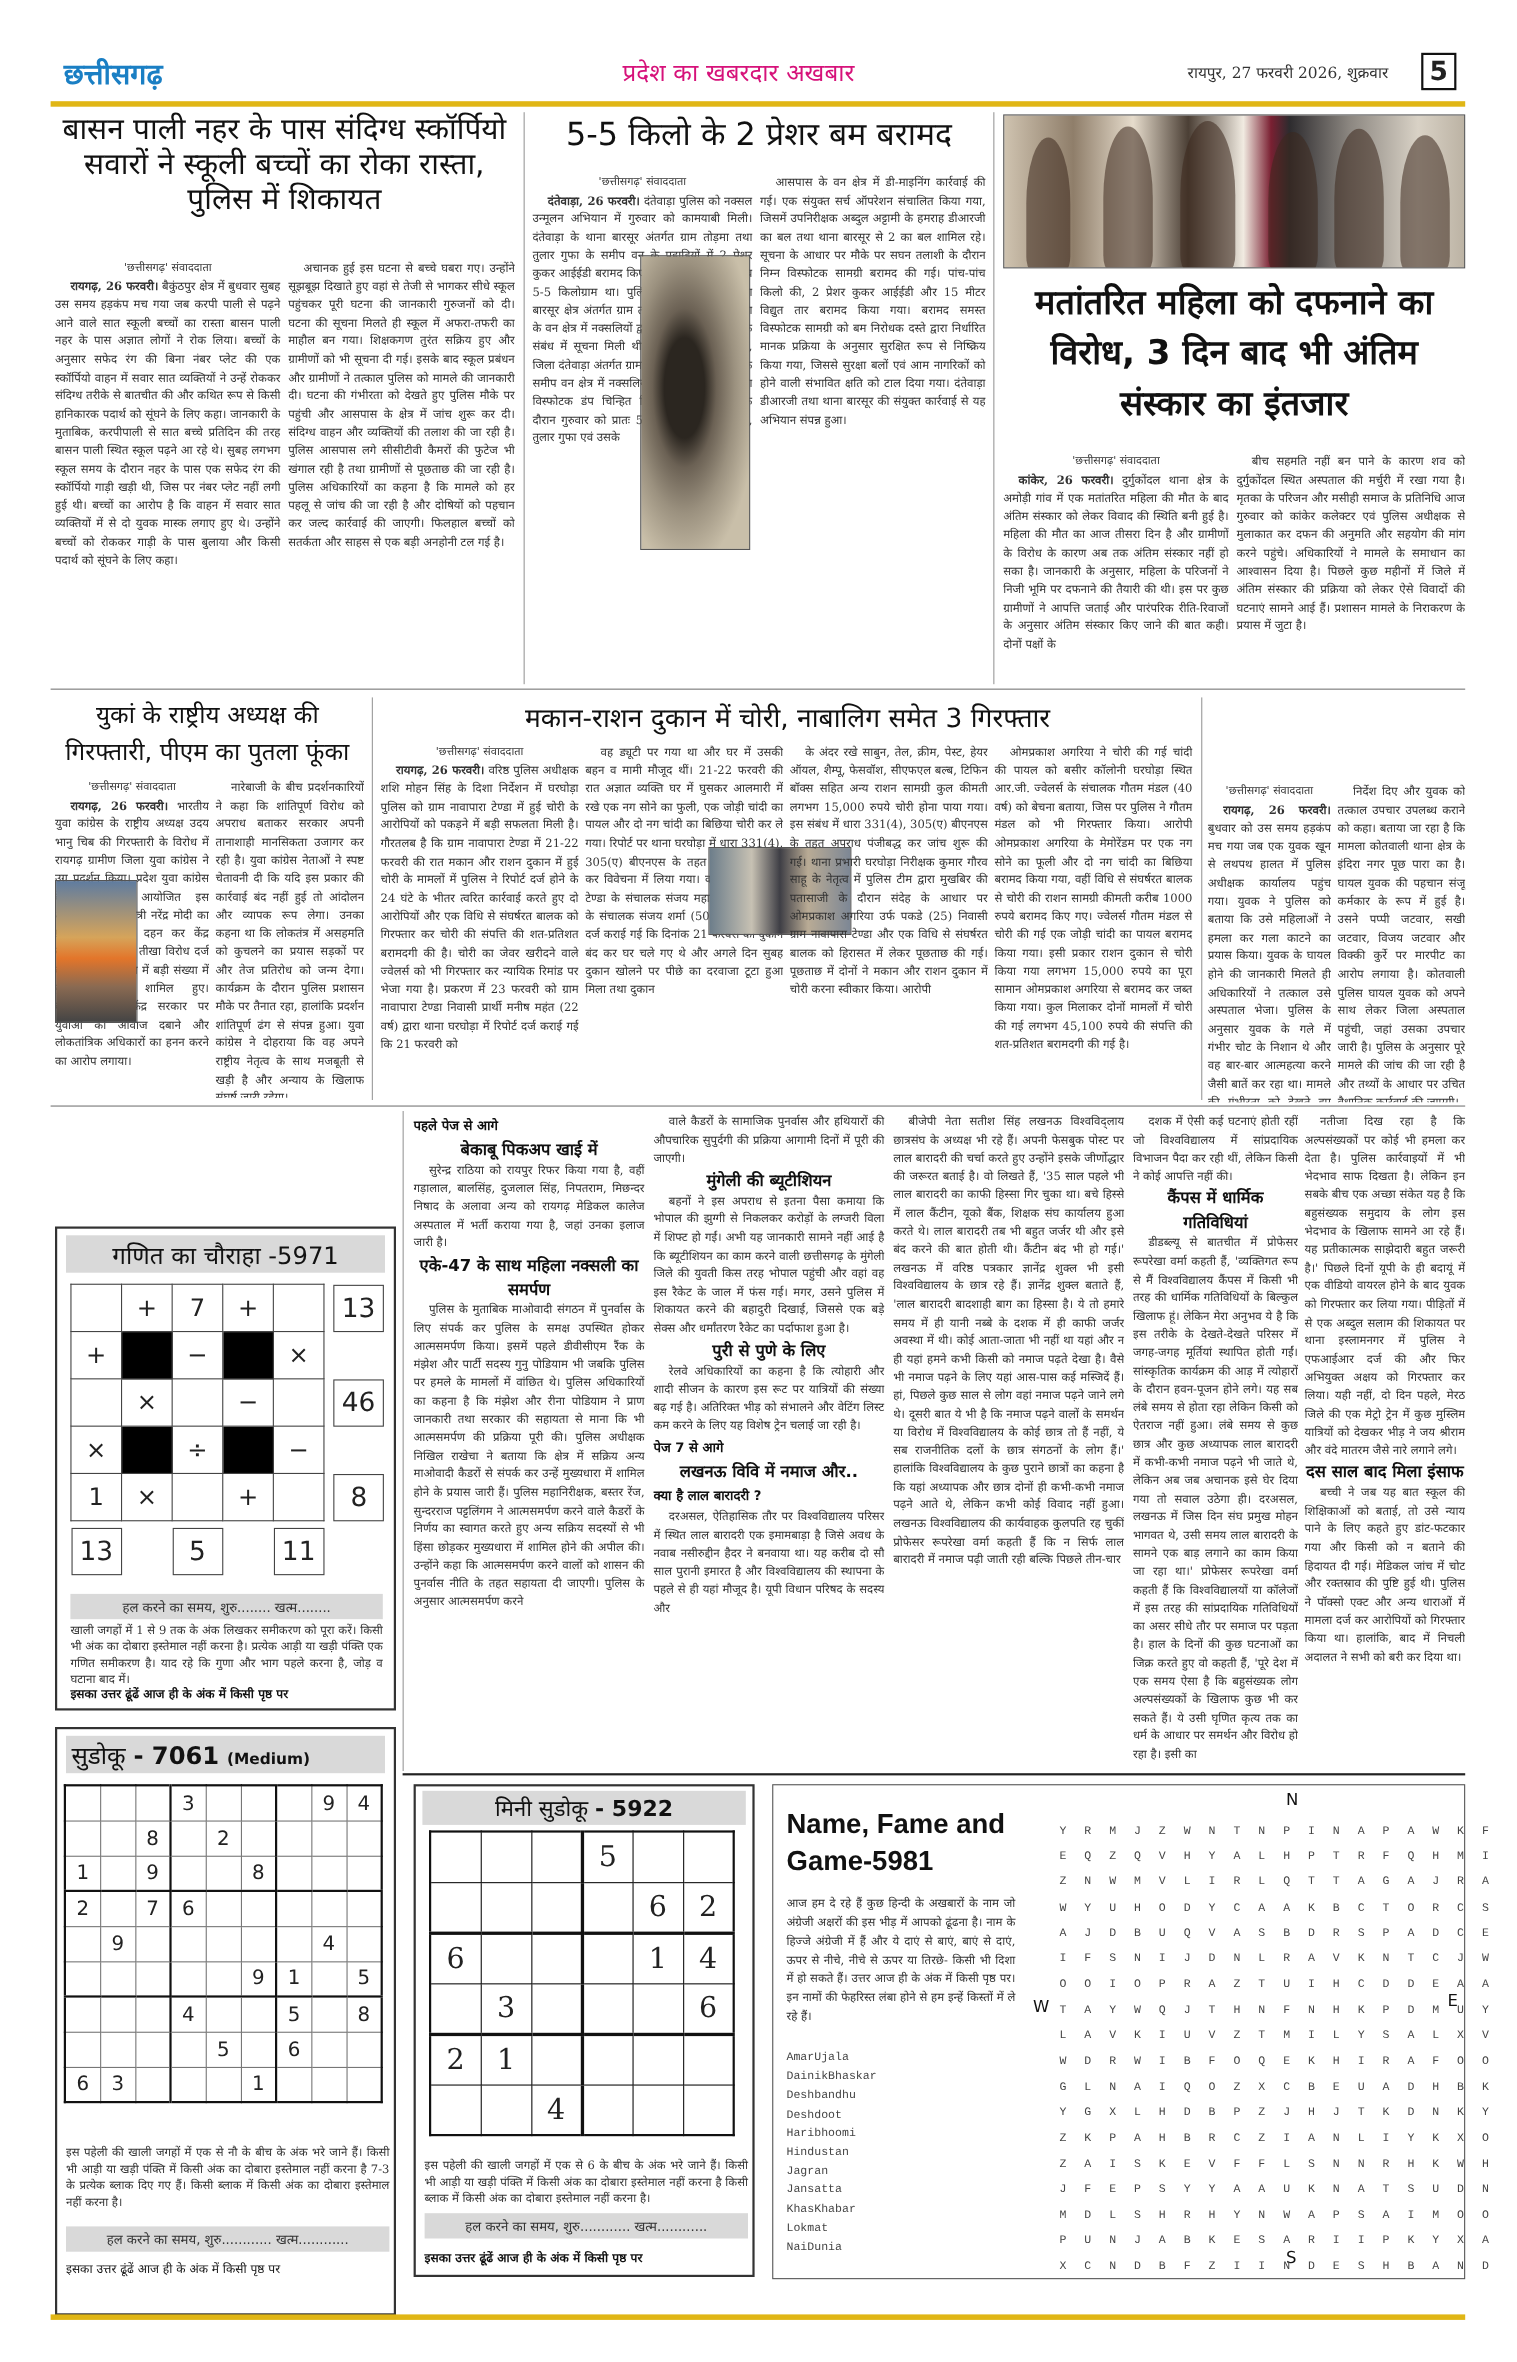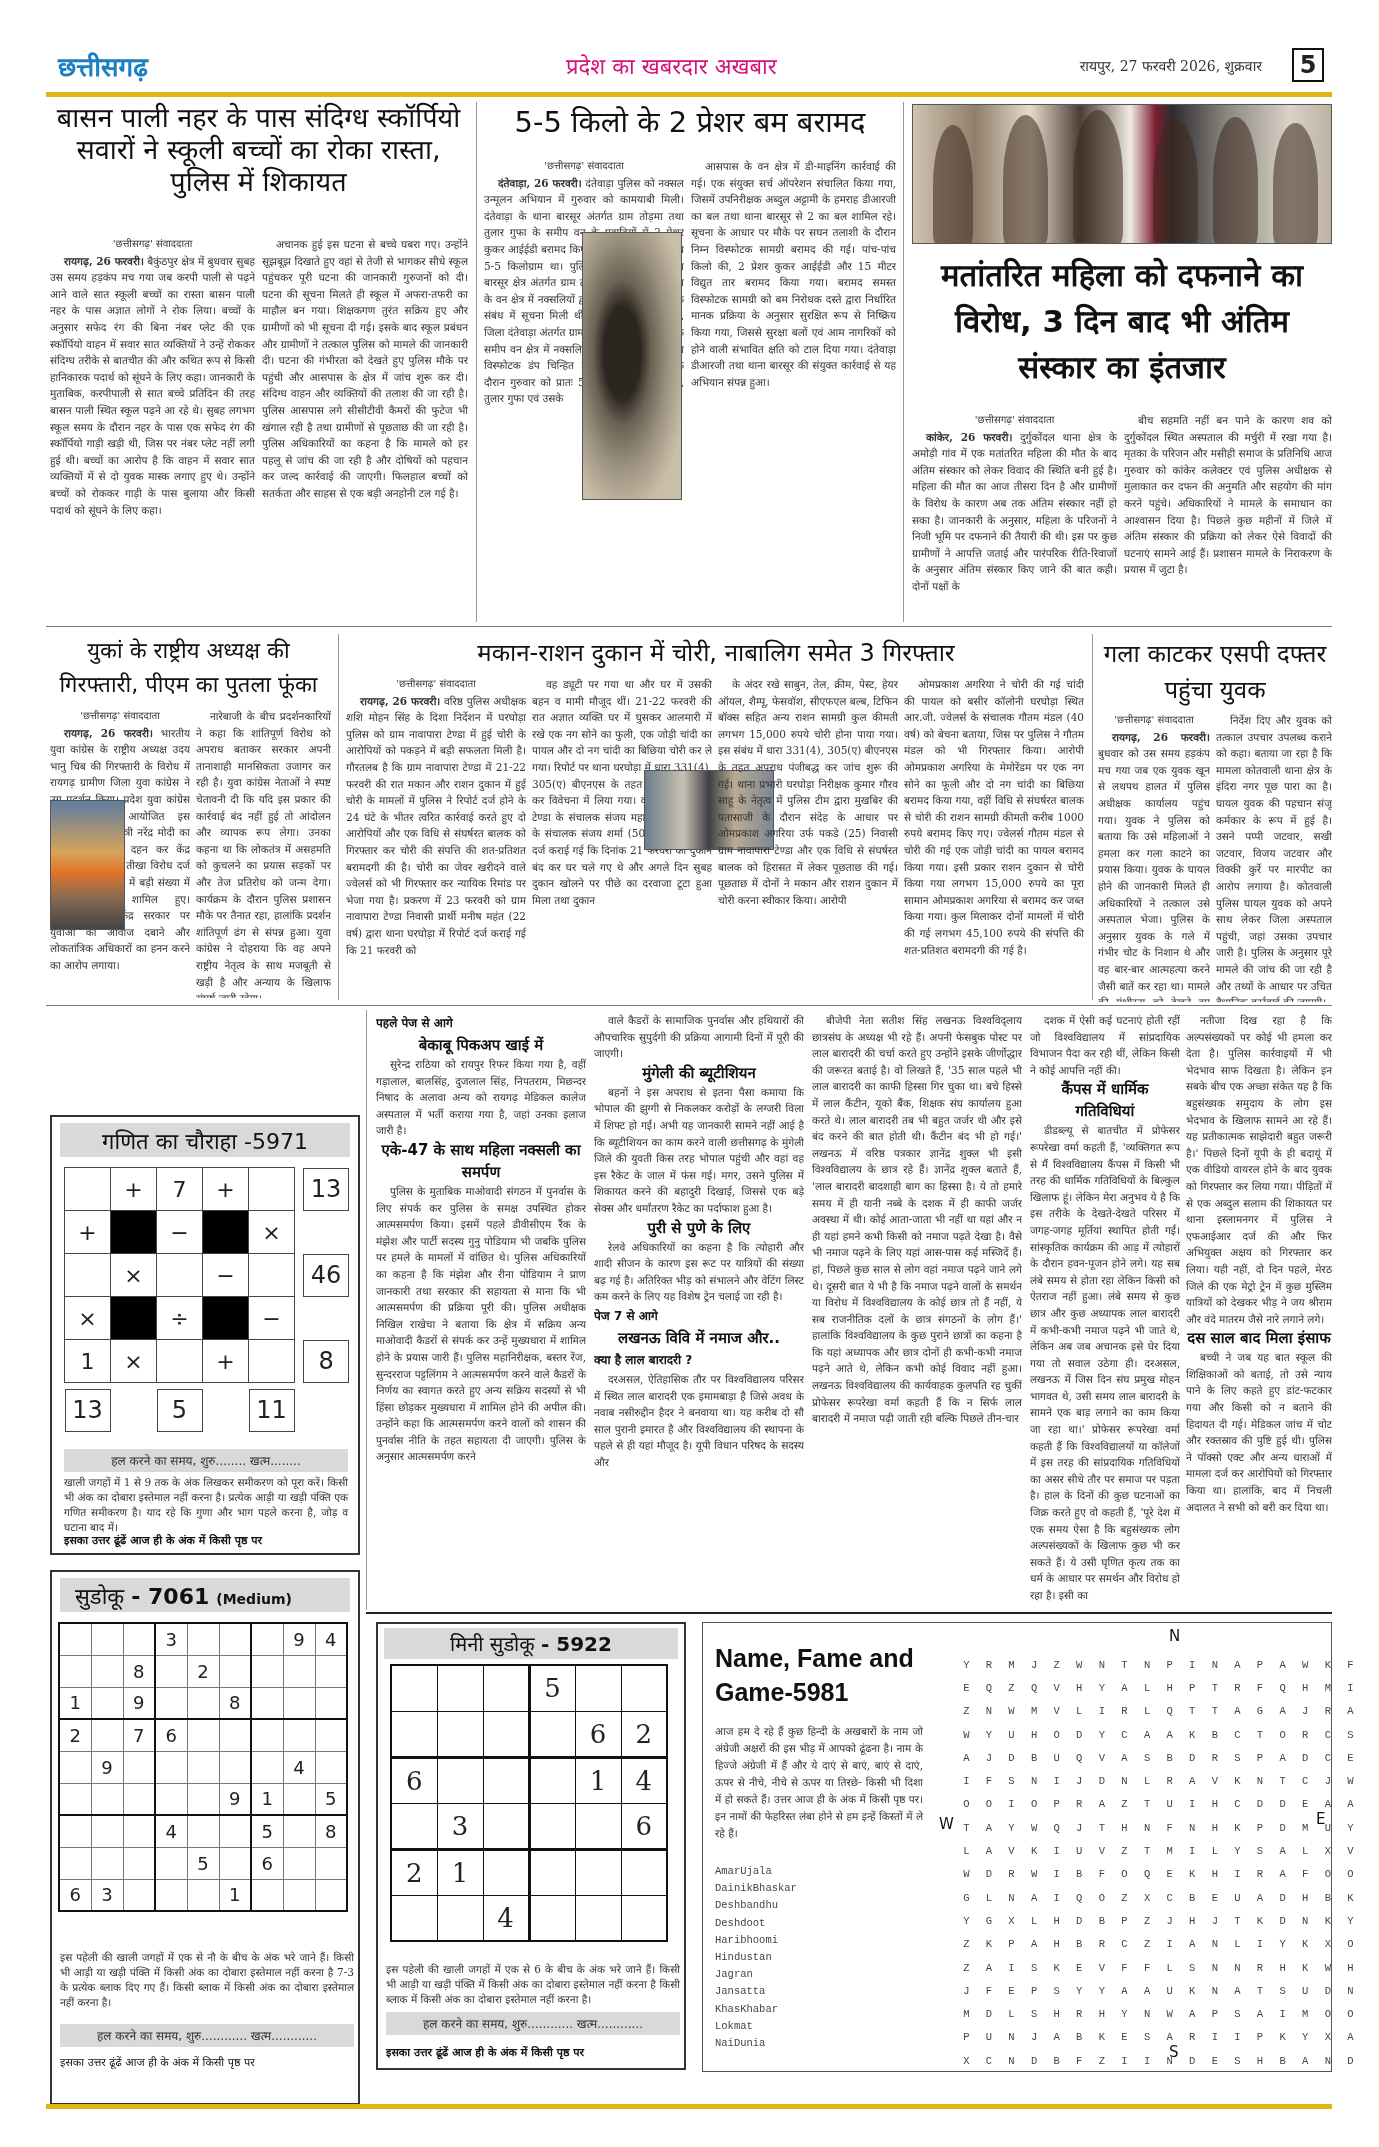--- a/index.html
+++ b/index.html
@@ -128,21 +128,20 @@
   <div class="photo ph-arrest" style="left:598px;top:730px;width:130px;height:80px"></div>
   <div class="col" style="left:672px;top:636px;width:180px;height:325px">
     <p>के अंदर रखे साबुन, तेल, क्रीम, पेस्ट, हेयर ऑयल, शैम्पू, फेसवॉश, सीएफएल बल्ब, टिफिन बॉक्स सहित अन्य राशन सामग्री कुल कीमती लगभग 15,000 रुपये चोरी होना पाया गया। इस संबंध में धारा 331(4), 305(ए) बीएनएस के तहत अपराध पंजीबद्ध कर जांच शुरू की गई। थाना प्रभारी घरघोड़ा निरीक्षक कुमार गौरव साहू के नेतृत्व में पुलिस टीम द्वारा मुखबिर की पतासाजी के दौरान संदेह के आधार पर ओमप्रकाश अगरिया उर्फ पकडे (25) निवासी ग्राम नावापारा टेण्डा और एक विधि से संघर्षरत बालक को हिरासत में लेकर पूछताछ की गई। पूछताछ में दोनों ने मकान और राशन दुकान में चोरी करना स्वीकार किया। आरोपी</p>
   </div>
   <div class="col" style="left:858px;top:636px;width:180px;height:325px">
     <p>ओमप्रकाश अगरिया ने चोरी की गई चांदी की पायल को बसीर कॉलोनी घरघोड़ा स्थित आर.जी. ज्वेलर्स के संचालक गौतम मंडल (40 वर्ष) को बेचना बताया, जिस पर पुलिस ने गौतम मंडल को भी गिरफ्तार किया। आरोपी ओमप्रकाश अगरिया के मेमोरेंडम पर एक नग सोने का फूली और दो नग चांदी का बिछिया बरामद किया गया, वहीं विधि से संघर्षरत बालक से चोरी की राशन सामग्री कीमती करीब 1000 रुपये बरामद किए गए। ज्वेलर्स गौतम मंडल से चोरी की गई एक जोड़ी चांदी का पायल बरामद किया गया। इसी प्रकार राशन दुकान से चोरी किया गया लगभग 15,000 रुपये का पूरा सामान ओमप्रकाश अगरिया से बरामद कर जब्त किया गया। कुल मिलाकर दोनों मामलों में चोरी की गई लगभग 45,100 रुपये की संपत्ति की शत-प्रतिशत बरामदगी की गई है।</p>
   </div>
 
   <div class="vline" style="left:1046px;top:594px;height:366px"></div>
 
-  <div class="headline" style="left:1052px;top:596px;width:234px;font-size:24px;line-height:36px">गला काटकर एसपी दफ्तर पहुंचा युवक</div>
   <div class="col" style="left:1052px;top:672px;width:112px;height:290px">
     <p class="byline">'छत्तीसगढ़' संवाददाता</p>
     <p><span class="dateline">रायगढ़, 26 फरवरी।</span> <span>बुधवार को उस समय हड़कंप मच गया जब एक युवक खून से लथपथ हालत में पुलिस अधीक्षक कार्यालय पहुंच गया। युवक ने पुलिस को बताया कि उसे महिलाओं ने हमला कर गला काटने का प्रयास किया। युवक के घायल होने की जानकारी मिलते ही अधिकारियों ने तत्काल उसे अस्पताल भेजा। पुलिस के अनुसार युवक के गले में गंभीर चोट के निशान थे और वह बार-बार आत्महत्या करने जैसी बातें कर रहा था। मामले की गंभीरता को देखते हुए एसएसपी शशिमोहन सिंह ने कोतवाली थाना प्रभारी को आवश्यक कार्रवाई करने के</span></p>
   </div>
   <div class="col" style="left:1170px;top:672px;width:116px;height:290px">
     <p>निर्देश दिए और युवक को तत्काल उपचार उपलब्ध कराने को कहा। बताया जा रहा है कि मामला कोतवाली थाना क्षेत्र के इंदिरा नगर पूछ पारा का है। घायल युवक की पहचान संजू कर्मकार के रूप में हुई है। उसने पप्पी जटवार, सखी जटवार, विजय जटवार और विक्की कुर्रे पर मारपीट का आरोप लगाया है। कोतवाली पुलिस घायल युवक को अपने साथ लेकर जिला अस्पताल पहुंची, जहां उसका उपचार जारी है। पुलिस के अनुसार पूरे मामले की जांच की जा रही है और तथ्यों के आधार पर उचित वैधानिक कार्रवाई की जाएगी।</p>
   </div>
 
   <div class="hline" style="left:0;top:965px;width:1286px"></div>
 
@@ -233,21 +232,21 @@
   </div>
   <div class="col" style="left:1140px;top:972px;width:146px;height:598px">
     <p>नतीजा दिख रहा है कि अल्पसंख्यकों पर कोई भी हमला कर देता है। पुलिस कार्रवाइयों में भी भेदभाव साफ दिखता है। लेकिन इन सबके बीच एक अच्छा संकेत यह है कि बहुसंख्यक समुदाय के लोग इस भेदभाव के खिलाफ सामने आ रहे हैं। यह प्रतीकात्मक साझेदारी बहुत जरूरी है।' पिछले दिनों यूपी के ही बदायूं में एक वीडियो वायरल होने के बाद युवक को गिरफ्तार कर लिया गया। पीड़ितों में से एक अब्दुल सलाम की शिकायत पर थाना इस्लामनगर में पुलिस ने एफआईआर दर्ज की और फिर अभियुक्त अक्षय को गिरफ्तार कर लिया। यही नहीं, दो दिन पहले, मेरठ जिले की एक मेट्रो ट्रेन में कुछ मुस्लिम यात्रियों को देखकर भीड़ ने जय श्रीराम और वंदे मातरम जैसे नारे लगाने लगे।</p>
     <p class="subhead">दस साल बाद मिला इंसाफ</p>
     <p>बच्ची ने जब यह बात स्कूल की शिक्षिकाओं को बताई, तो उसे न्याय पाने के लिए कहते हुए डांट-फटकार गया और किसी को न बताने की हिदायत दी गई। मेडिकल जांच में चोट और रक्तस्राव की पुष्टि हुई थी। पुलिस ने पॉक्सो एक्ट और अन्य धाराओं में मामला दर्ज कर आरोपियों को गिरफ्तार किया था। हालांकि, बाद में निचली अदालत ने सभी को बरी कर दिया था।</p>
   </div>
 
   <div class="hline" style="left:320px;top:1572px;width:966px;background:#222;height:2px"></div>
 
   <div class="puzzle-box" style="left:4px;top:1530px;width:310px;height:535px">
-    <div class="puzzle-title" style="margin:6px 8px;font-size:22px;text-align:left;padding:2px 15px">
+    <div class="puzzle-title" style="margin:6px 8px;font-size:22px;text-align:left;padding:2px 5px">
       <span>सुडोकू</span>
       <span style="font-weight:bold">- 7061</span>
       <span style="font-size:14px;font-weight:bold">(Medium)</span>
     </div>
     <table class="sudoku" style="left:6px;top:50px">
         <tbody id="sudoku-body">
           <tr>
             <td class="" style="width: 32px; height: 32px; font-size: 18px;"></td>
             <td class="" style="width: 32px; height: 32px; font-size: 18px;"></td>
             <td class="br" style="width: 32px; height: 32px; font-size: 18px;"></td>

